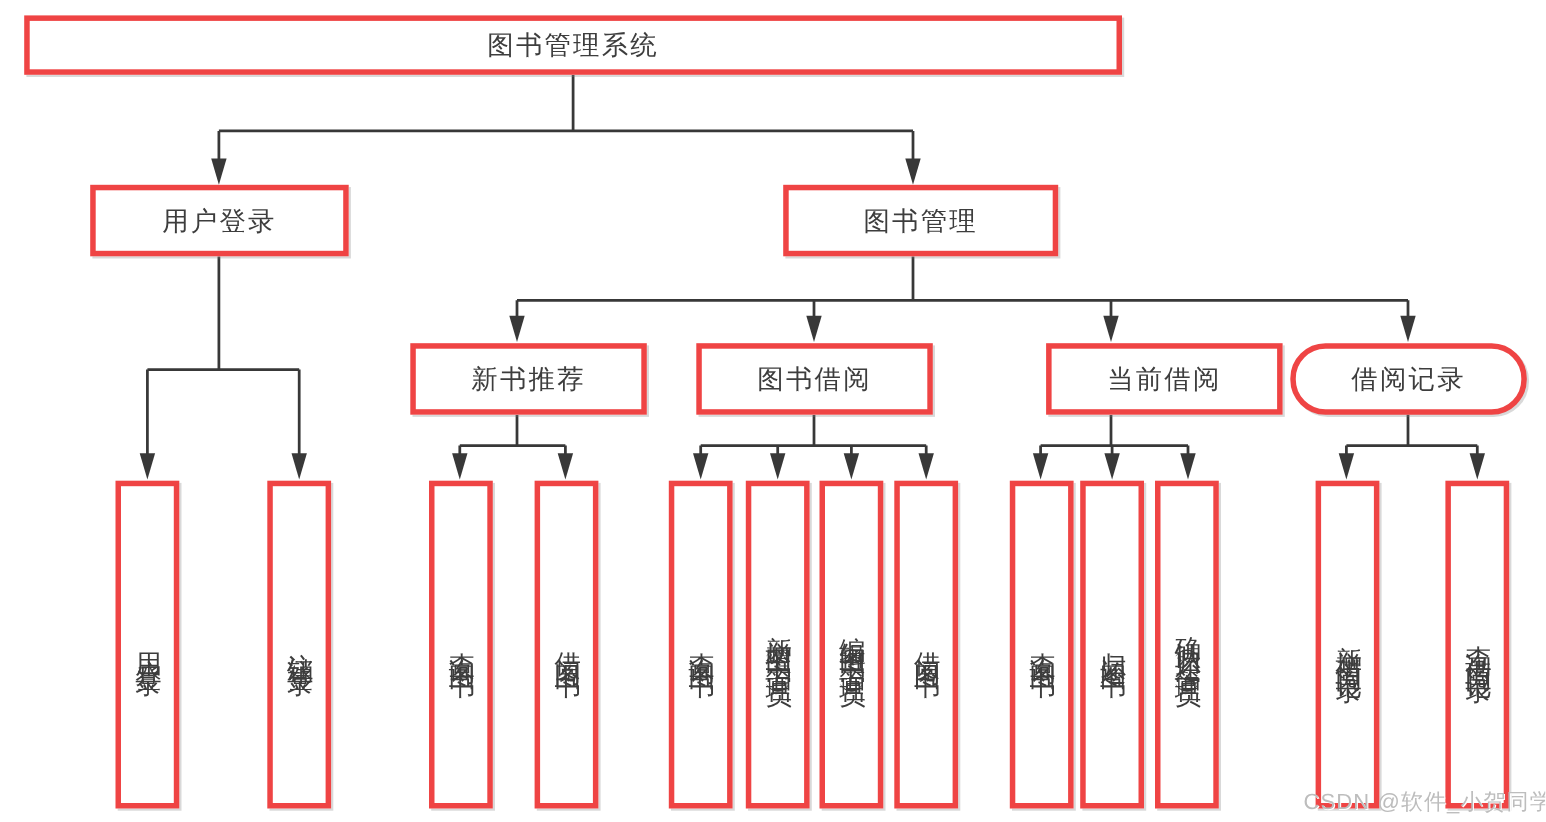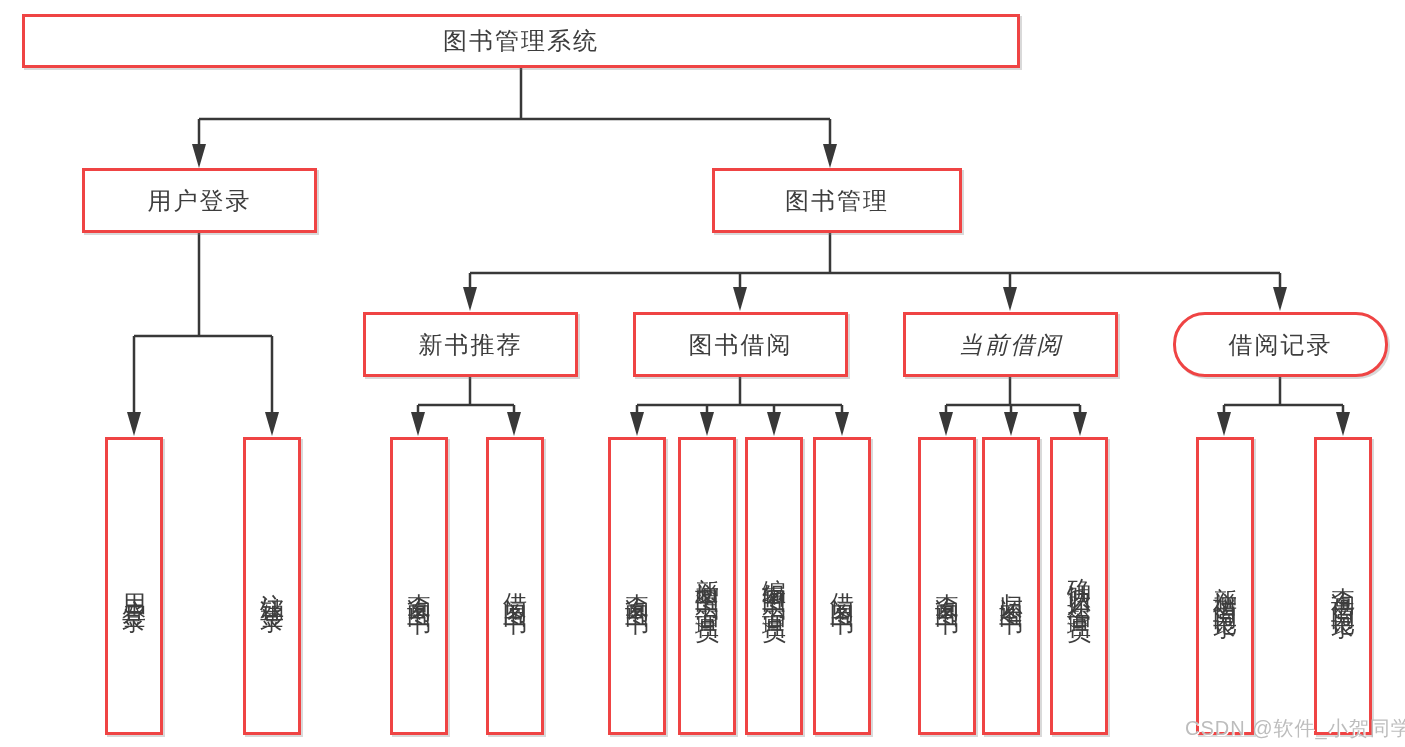--- a/index.html
+++ b/index.html
@@ -3,39 +3,39 @@
 <meta charset="utf-8">
 <style>
   html,body{margin:0;padding:0;background:#ffffff;}
   #canvas{
     position:relative;width:1405px;height:747px;background:#ffffff;overflow:hidden;
     font-family:"Liberation Sans","DejaVu Sans",sans-serif;
   }
   #connectors{position:absolute;left:0;top:0;width:1405px;height:747px;}
   .box{
     position:absolute;box-sizing:border-box;background:#ffffff;
-    border:3px solid #ef4444;box-shadow:2px 2px 0 rgba(130,130,130,.30);
+    border:5px solid #ef4444;box-shadow:2px 2px 0 rgba(130,130,130,.30);
     display:flex;align-items:center;justify-content:center;
     color:#3d3d3d;font-size:24px;letter-spacing:2px;white-space:nowrap;
     z-index:2;
   }
   .vbox{
     writing-mode:vertical-lr;text-orientation:mixed;
     letter-spacing:6px;font-size:24px;white-space:normal;
   }
   
   .n-root{left:22px;top:14px;width:998px;height:54px;}
   
   .n-login{left:82px;top:168px;width:235px;height:65px;}
   .n-manage{left:712px;top:168px;width:250px;height:65px;}
   
   .n-l3{top:312px;width:215px;height:65px;}
-  .n-newbook{left:363px;}
+  .n-newbook{left:373px;}
   .n-borrow{left:633px;text-align:right;}
-  .n-current{left:903px;font-style:italic;}
+  .n-current{left:951px;}
   .n-records{left:1173px;border-radius:32px;}
   
   .n-leaf{top:437px;width:58px;height:298px;}
   .x1{left:105px;}  .x2{left:243px;}
   .x3{left:390px;}  .x4{left:486px;}
   .x5{left:608px;}  .x6{left:678px;}  .x7{left:745px;}  .x8{left:813px;}
   .x9{left:918px;}  .x10{left:982px;} .x11{left:1050px;}
   .x12{left:1196px;}.x13{left:1314px;}
   .watermark{
     position:absolute;left:1185px;top:715px;z-index:5;

